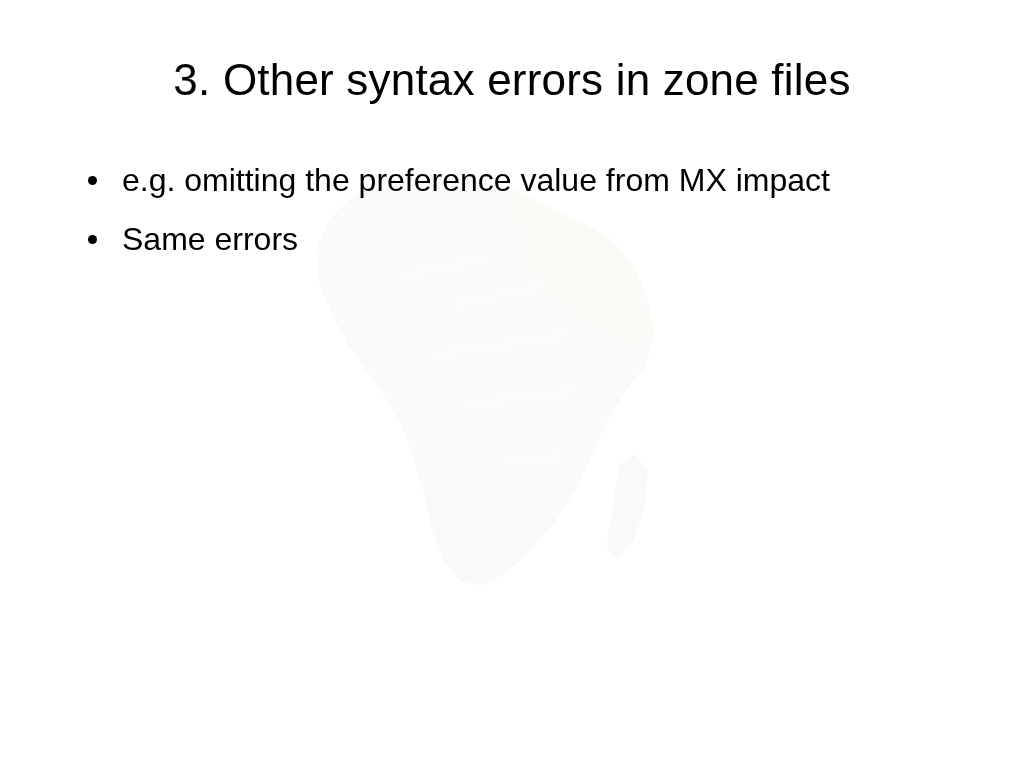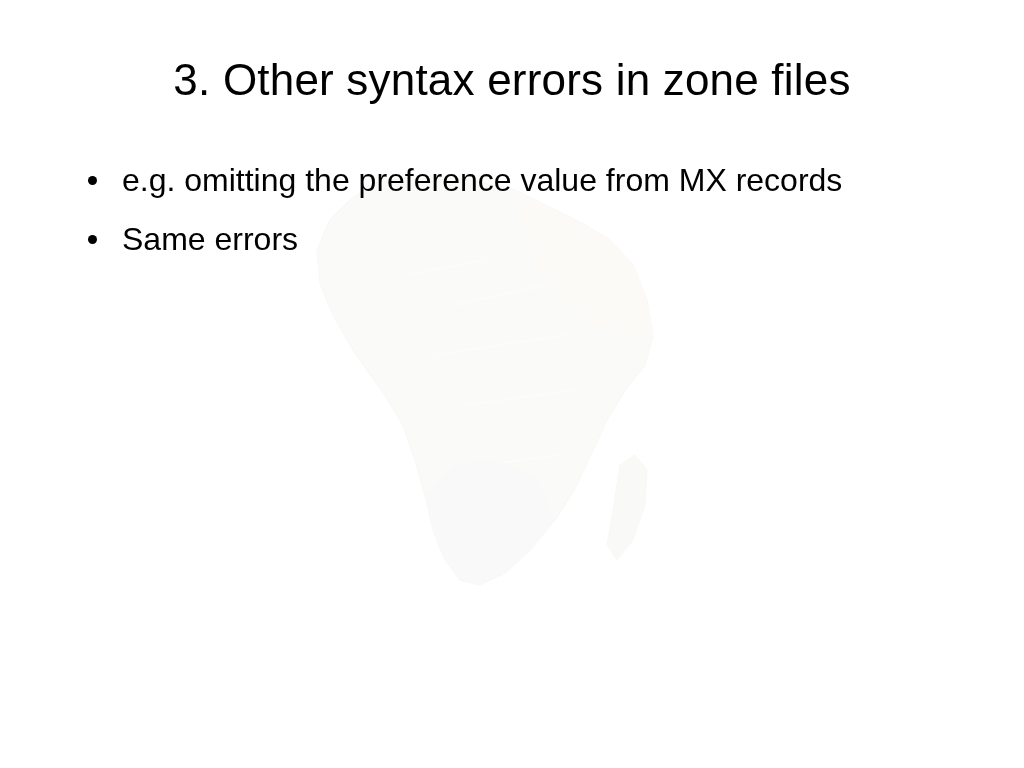--- a/index.html
+++ b/index.html
@@ -18,16 +18,16 @@
   <path d="M120 18 L165 10 L215 15 L260 25 L300 45 L330 60 L355 75 L378 100 L392 135 L398 170 L390 200 L370 225 L352 255 L338 285 L322 320 L300 355 L275 385 L250 408 L225 420 L205 415 L190 395 L178 365 L170 330 L160 295 L148 260 L130 230 L112 205 L95 180 L78 150 L65 118 L62 85 L75 55 L95 35 Z" fill="#d6d2c4" stroke="#c9c4b3" stroke-width="1.5"></path>
   <path d="M365 300 L380 290 L392 305 L390 340 L378 375 L362 395 L352 380 L358 345 Z" fill="#cfcabb" stroke="#c2bcac" stroke-width="1"></path>
   <path d="M150 110 L230 95 M200 140 L290 120 M180 190 L310 170 M210 240 L320 225 M230 300 L305 290" stroke="#f5f2e8" stroke-width="2" fill="none" opacity="0.6"></path>
   <path d="M260 25 L300 45 L330 60 L355 75 L378 100 L392 135 L398 170 L375 175 L340 160 L305 135 L280 100 L268 60 Z" fill="#e8d9b8" opacity="0.6"></path>
   <path d="M170 330 L200 300 L240 295 L280 310 L300 355 L275 385 L250 408 L225 420 L205 415 L190 395 Z" fill="#b8c3c9" opacity="0.5"></path>
 </svg>
 
 <div class="slide">
   <h1 class="title">3. Other syntax errors in zone files</h1>
   <ul class="bullets">
-    <li>e.g. omitting the preference value from MX records</li>
+    <li>e.g. omitting the preference value from MX impact</li>
     <li>Same errors</li>
   </ul>
 </div>
 
 </body></html>

